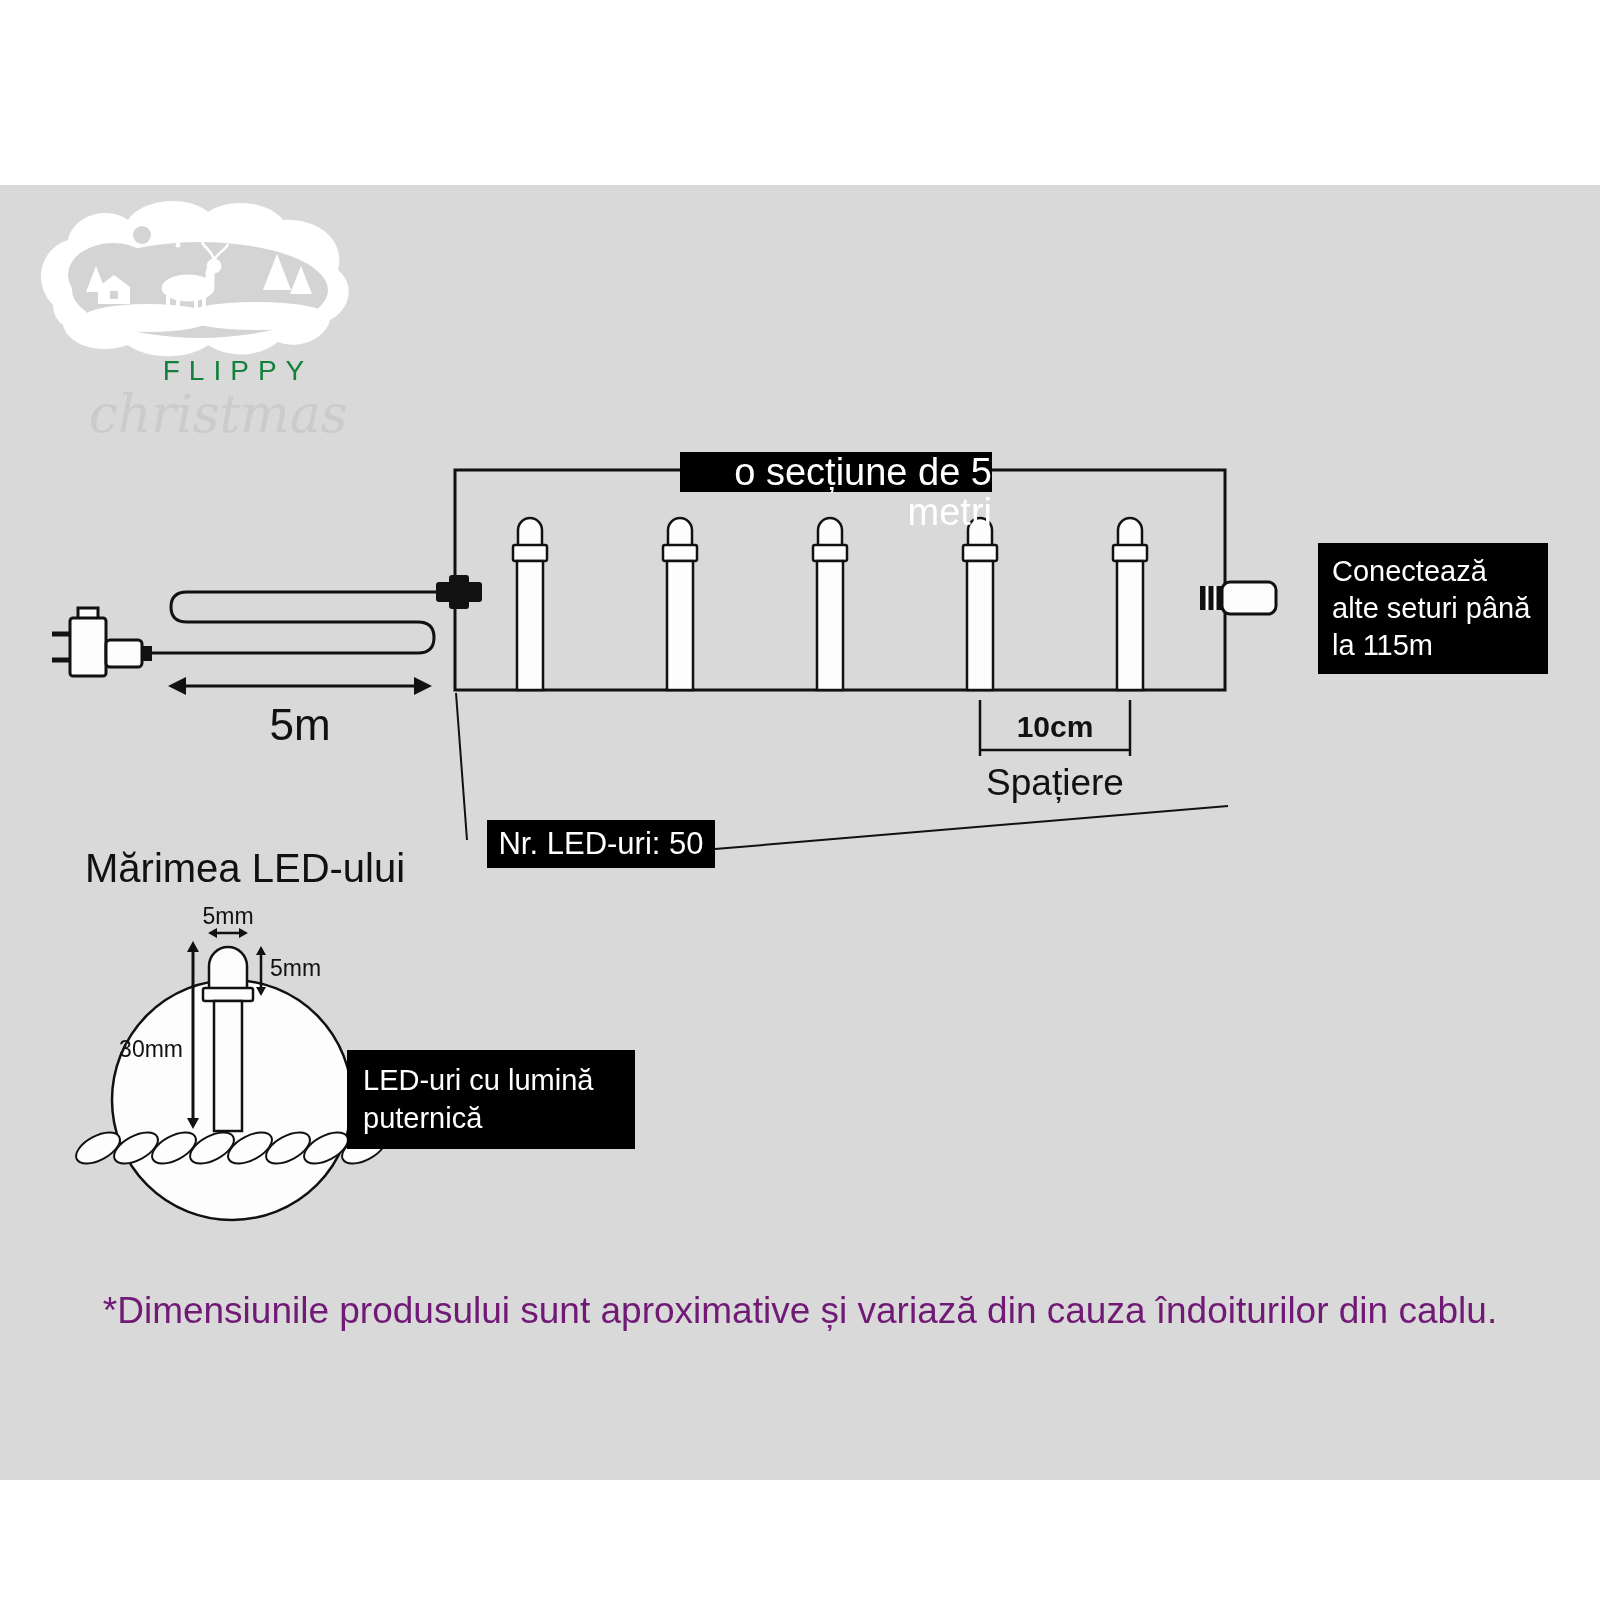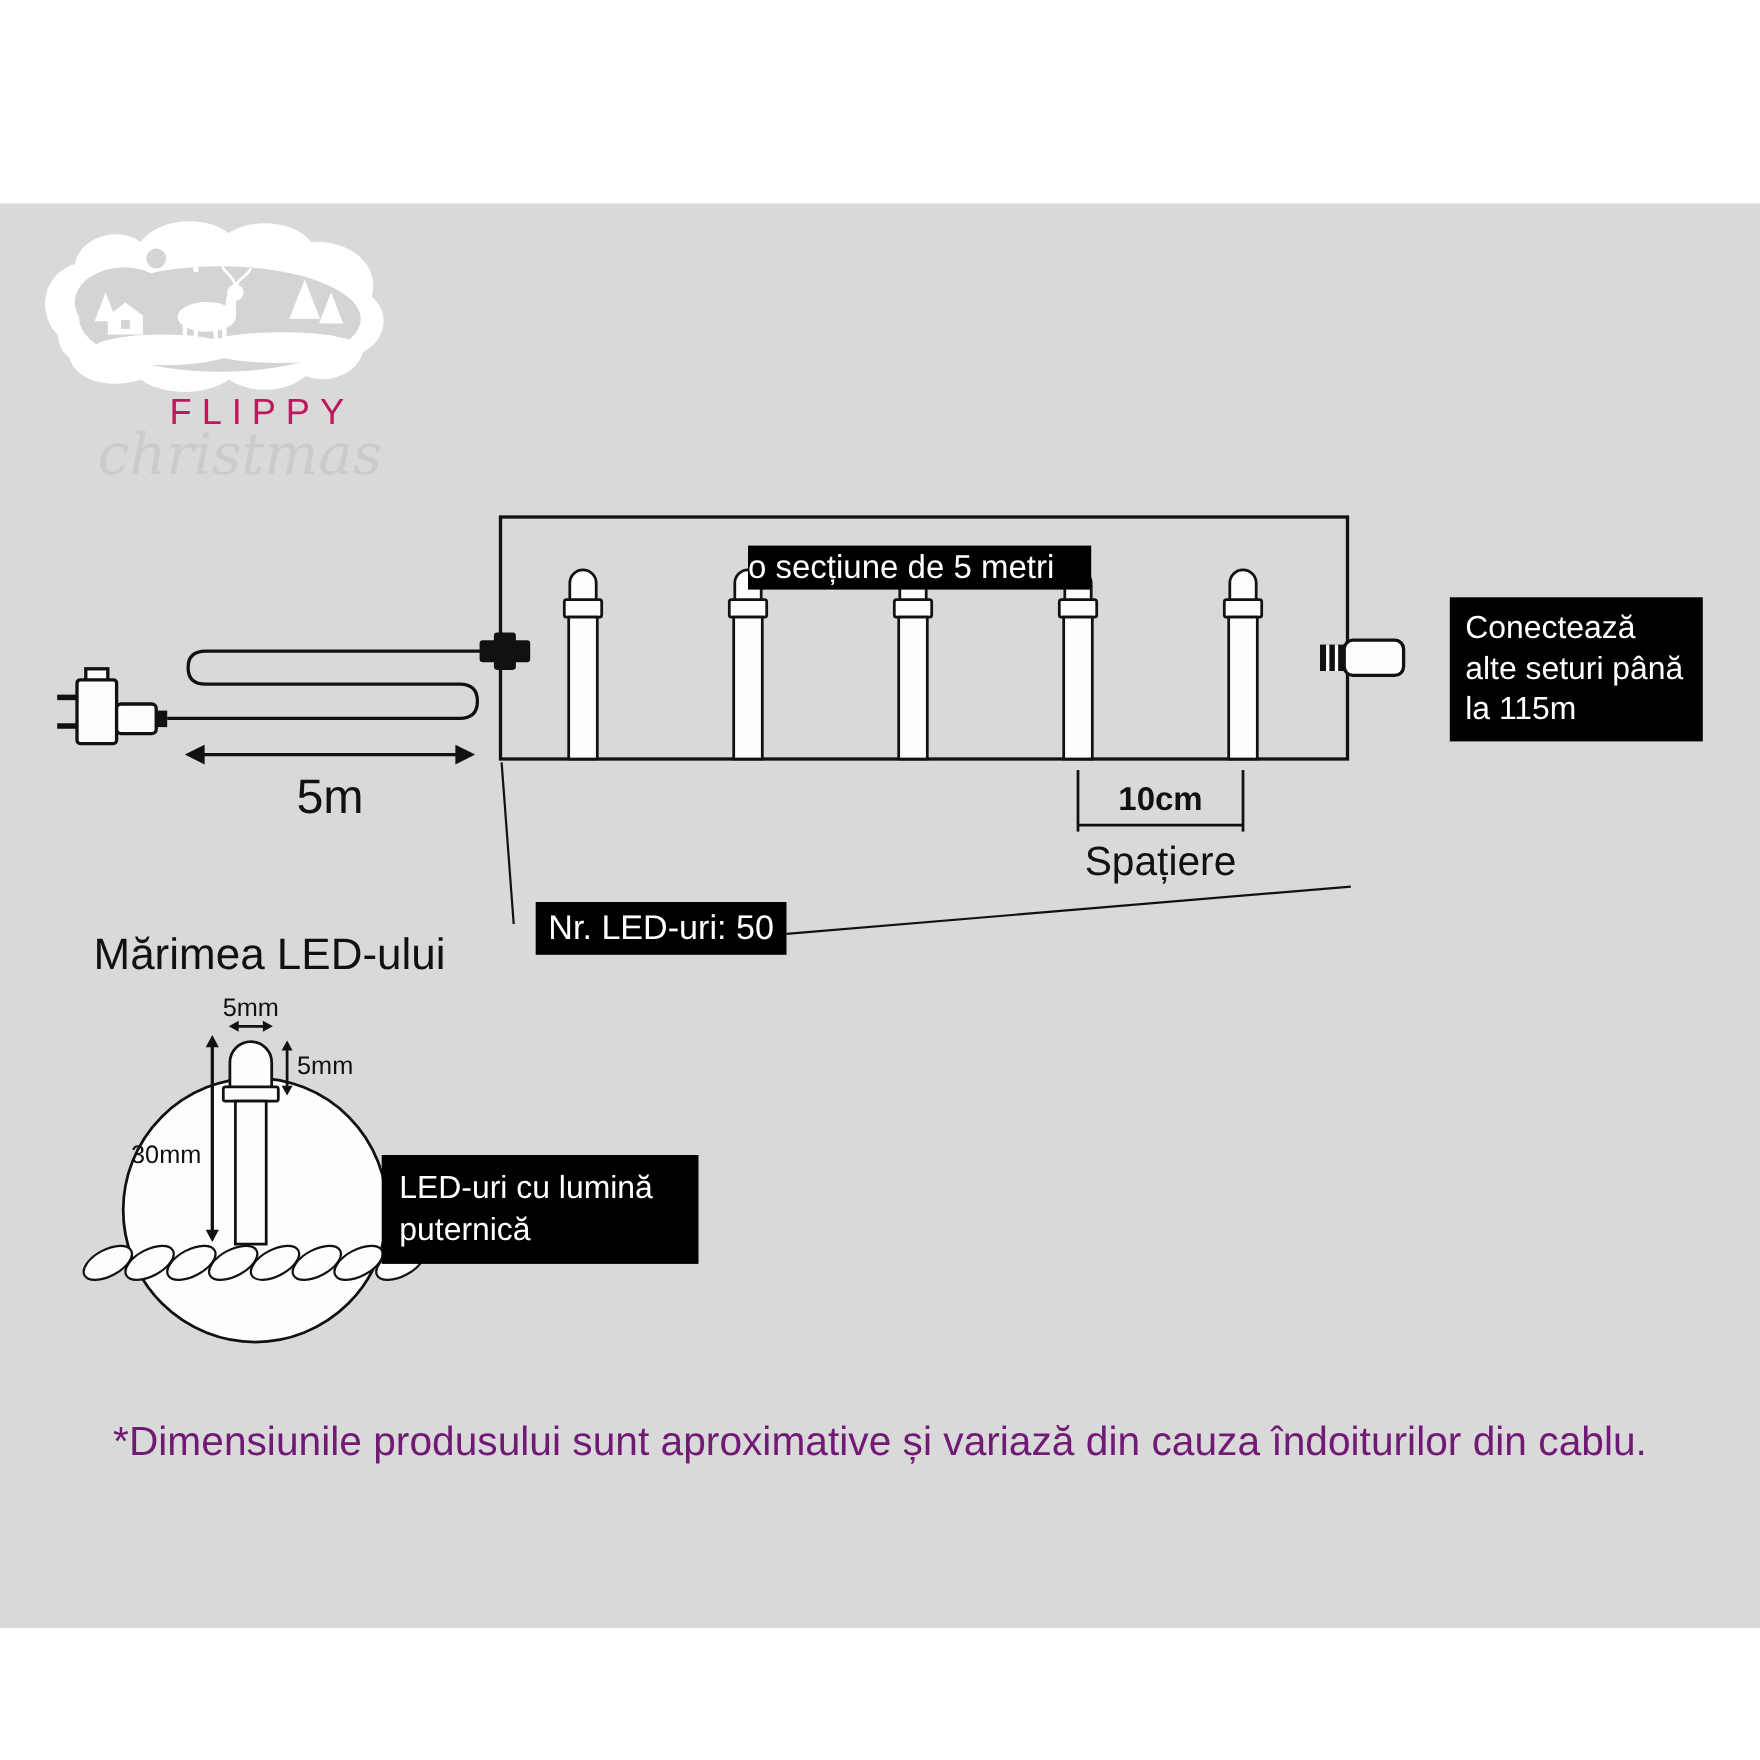--- a/index.html
+++ b/index.html
@@ -8,37 +8,37 @@
     background: #ffffff; overflow: hidden;
     font-family: "Liberation Sans", sans-serif; color: #111111;
   }
   .panel { position: absolute; left: 0; top: 185px; width: 1600px; height: 1295px; background: #d9d9d9; }
   .overlay { position: absolute; left: 0; top: 0; }
   .title {
     position: absolute; top: 236px; left: 0; width: 1600px;
     text-align: center; font-size: 78px; font-weight: bold; color: #111;
   }
   .blackbox { position: absolute; background: #000000; color: #ffffff; }
-  .section-label { left: 680px; top: 452px; width: 312px; height: 40px; font-size: 30px; line-height: 40px; text-align: left; margin-top: 44px; }
+  .section-label { left: 680px; top: 452px; width: 312px; height: 40px; font-size: 38px; line-height: 40px; text-align: right; }
   .connect-box { left: 1318px; top: 543px; width: 202px; padding: 10px 14px; font-size: 29px; line-height: 1.28; }
   .count-box { left: 487px; top: 820px; width: 228px; height: 48px; font-size: 31px; line-height: 48px; text-align: center; }
   .note-box { left: 347px; top: 1050px; width: 256px; padding: 12px 16px; font-size: 29px; line-height: 1.3; }
   .lbl { position: absolute; color: #111; }
   .lbl-5m { left: 230px; top: 700px; width: 140px; text-align: center; font-size: 44px; }
   .lbl-10cm { left: 985px; top: 710px; width: 140px; text-align: center; font-size: 30px; font-weight: bold; }
   .lbl-spatiere { left: 955px; top: 762px; width: 200px; text-align: center; font-size: 37px; }
   .lbl-heading { left: 85px; top: 846px; font-size: 40px; }
   .lbl-wmm { left: 168px; top: 903px; width: 120px; text-align: center; font-size: 23px; }
   .lbl-hmm { left: 270px; top: 955px; font-size: 23px; }
   .lbl-lmm { left: 105px; top: 1036px; width: 78px; text-align: right; font-size: 23px; }
   .footnote { position: absolute; left: 0; top: 1290px; width: 1600px; text-align: center; font-size: 37px; color: #701a75; }
   .logo { position: absolute; left: 28px; top: 190px; width: 340px; height: 270px; }
   .logo-brand {
     position: absolute; left: 70px; top: 165px; width: 280px; text-align: center;
-    font-size: 33px; letter-spacing: 9px; color: #be185d;
+    font-size: 28px; letter-spacing: 9px; color: #15803d;
   }
   .logo-script {
     position: absolute; left: 40px; top: 194px; width: 300px; text-align: center;
     font-family: "DejaVu Serif", serif; font-style: italic; font-size: 52px; color: #cbcbcb;
   }
 </style>
 </head>
 <body>
 
 <div class="canvas">

